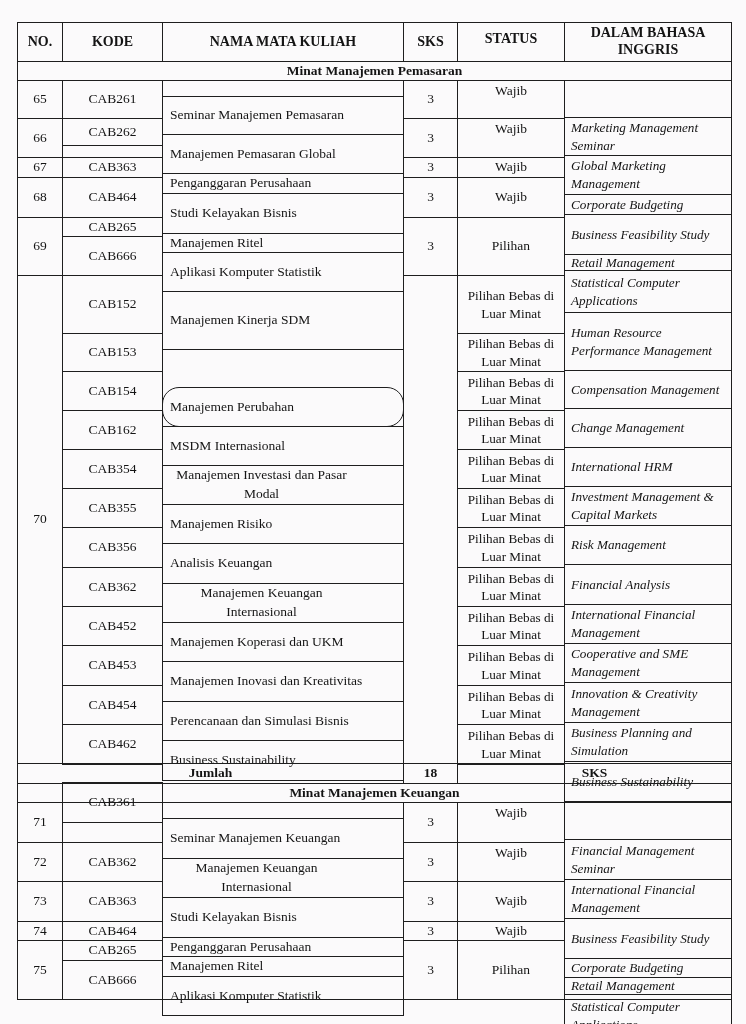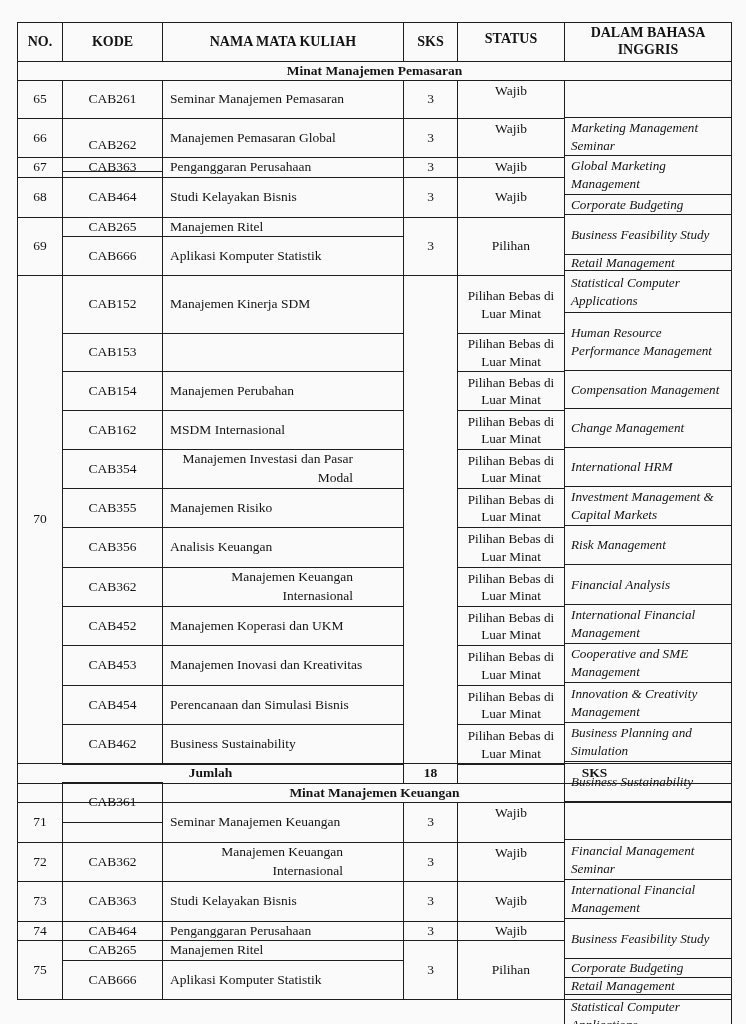--- a/index.html
+++ b/index.html
@@ -17,21 +17,21 @@
     box-sizing: border-box;
     border: 1px solid #1e1e1e;
     display: flex;
     align-items: center;
     font-size: 13.5px;
     line-height: 1.38;
     overflow: hidden;
     background: transparent;
   }
   .c { justify-content: center; text-align: center; }
-  .l { justify-content: flex-start; text-align: right; padding-left: 7px; }
+  .l { justify-content: flex-start; text-align: center; padding-left: 7px; margin-top: 16px; }
   .top { align-items: flex-start; padding-top: 1px; }
   .hdr { font-weight: bold; font-size: 14px; }
   .bold { font-weight: bold; }
   .it { font-style: italic; padding-left: 6px; padding-right: 2px; font-size: 13.2px; line-height: 1.36; margin-top: 37px; }
   .st { font-size: 13.2px; line-height: 1.3; }
   .outer {
     position: absolute; left: 17px; top: 22px; width: 715px; height: 978px;
     border: 1.5px solid #1e1e1e; box-sizing: border-box; pointer-events: none;
   }
 </style>
@@ -50,21 +50,21 @@
   <div class="cell c bold" style="left:17px;top:61px;width:715px;height:20px">Minat Manajemen Pemasaran</div>
 
   <div class="cell c" style="left:17px;top:80px;width:46px;height:39px">65</div>
   <div class="cell c" style="left:62px;top:80px;width:101px;height:39px">CAB261</div>
   <div class="cell l" style="left:162px;top:80px;width:242px;height:39px">Seminar Manajemen Pemasaran</div>
   <div class="cell c" style="left:403px;top:80px;width:55px;height:39px">3</div>
   <div class="cell c top" style="left:457px;top:80px;width:108px;height:39px">Wajib</div>
   <div class="cell it" style="left:564px;top:80px;width:168px;height:39px">Marketing Management Seminar</div>
 
   <div class="cell c" style="left:17px;top:118px;width:46px;height:40px">66</div>
-  <div class="cell c" style="left:62px;top:118px;width:101px;height:54px">CAB262</div>
+  <div class="cell c" style="left:62px;top:118px;width:101px;height:28px">CAB262</div>
   <div class="cell l" style="left:162px;top:118px;width:242px;height:40px">Manajemen Pemasaran Global</div>
   <div class="cell c" style="left:403px;top:118px;width:55px;height:40px">3</div>
   <div class="cell c top" style="left:457px;top:118px;width:108px;height:40px">Wajib</div>
   <div class="cell it" style="left:564px;top:118px;width:168px;height:40px">Global Marketing Management</div>
 
   <div class="cell c" style="left:17px;top:157px;width:46px;height:21px">67</div>
   <div class="cell c" style="left:62px;top:157px;width:101px;height:21px">CAB363</div>
   <div class="cell l" style="left:162px;top:157px;width:242px;height:21px">Penganggaran Perusahaan</div>
   <div class="cell c" style="left:403px;top:157px;width:55px;height:21px">3</div>
   <div class="cell c" style="left:457px;top:157px;width:108px;height:21px">Wajib</div>
@@ -91,21 +91,21 @@
   <div class="cell c" style="left:403px;top:275px;width:55px;height:489px"></div>
 
   <div class="cell c" style="left:62px;top:275px;width:101px;height:59px">CAB152</div>
     <div class="cell l" style="left:162px;top:275px;width:242px;height:59px;">Manajemen Kinerja SDM</div>
     <div class="cell c st" style="left:457px;top:275px;width:108px;height:59px;padding:0 6px">Pilihan Bebas di Luar Minat</div>
     <div class="cell it" style="left:564px;top:275px;width:168px;height:59px">Human Resource Performance Management</div>
     <div class="cell c" style="left:62px;top:333px;width:101px;height:39px">CAB153</div>
     <div class="cell c st" style="left:457px;top:333px;width:108px;height:39px;padding:0 6px">Pilihan Bebas di Luar Minat</div>
     <div class="cell it" style="left:564px;top:333px;width:168px;height:39px">Compensation Management</div>
     <div class="cell c" style="left:62px;top:371px;width:101px;height:40px">CAB154</div>
-    <div class="cell l" style="left:162px;top:371px;width:242px;height:40px;">Manajemen Perubahan</div>
+    <div class="cell l" style="left:162px;top:371px;width:242px;height:40px;border-radius:17px;">Manajemen Perubahan</div>
     <div class="cell c st" style="left:457px;top:371px;width:108px;height:40px;padding:0 6px">Pilihan Bebas di Luar Minat</div>
     <div class="cell it" style="left:564px;top:371px;width:168px;height:40px">Change Management</div>
     <div class="cell c" style="left:62px;top:410px;width:101px;height:40px">CAB162</div>
     <div class="cell l" style="left:162px;top:410px;width:242px;height:40px;">MSDM Internasional</div>
     <div class="cell c st" style="left:457px;top:410px;width:108px;height:40px;padding:0 6px">Pilihan Bebas di Luar Minat</div>
     <div class="cell it" style="left:564px;top:410px;width:168px;height:40px">International HRM</div>
     <div class="cell c" style="left:62px;top:449px;width:101px;height:40px">CAB354</div>
     <div class="cell l" style="left:162px;top:449px;width:242px;height:40px;padding-right:50px;">Manajemen Investasi dan Pasar Modal</div>
     <div class="cell c st" style="left:457px;top:449px;width:108px;height:40px;padding:0 6px">Pilihan Bebas di Luar Minat</div>
     <div class="cell it" style="left:564px;top:449px;width:168px;height:40px">Investment Management &amp; Capital Markets</div>

